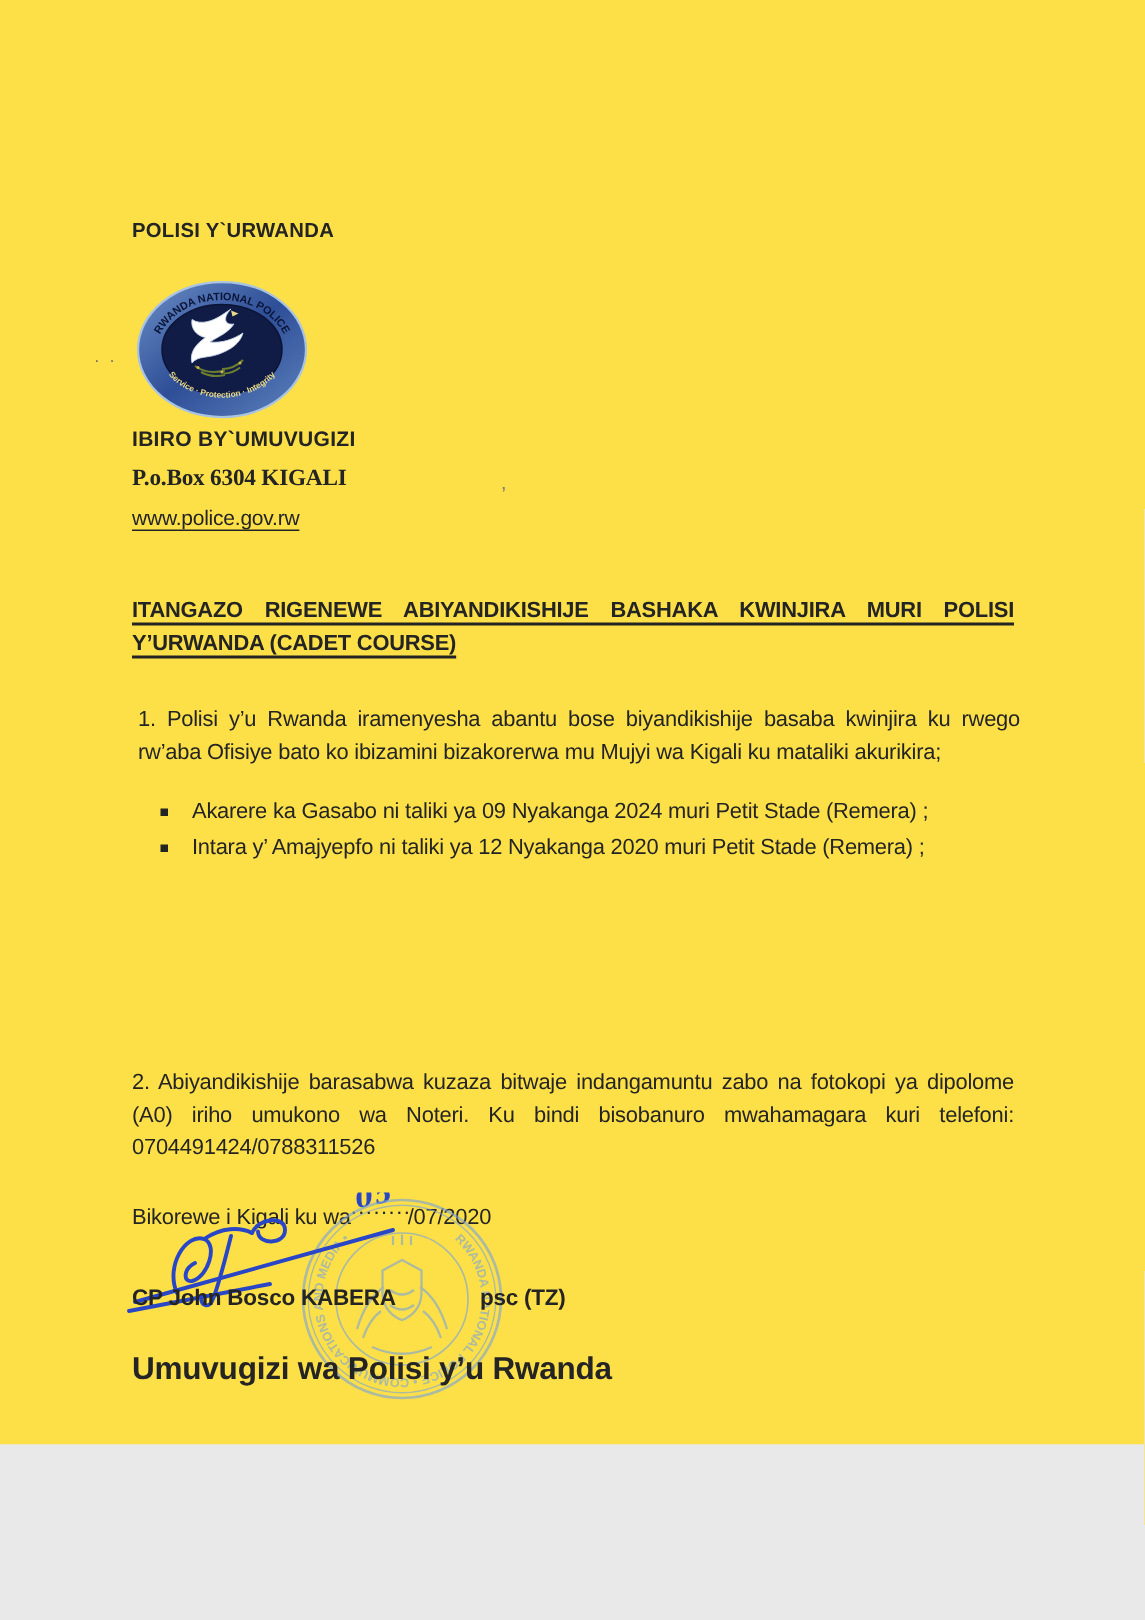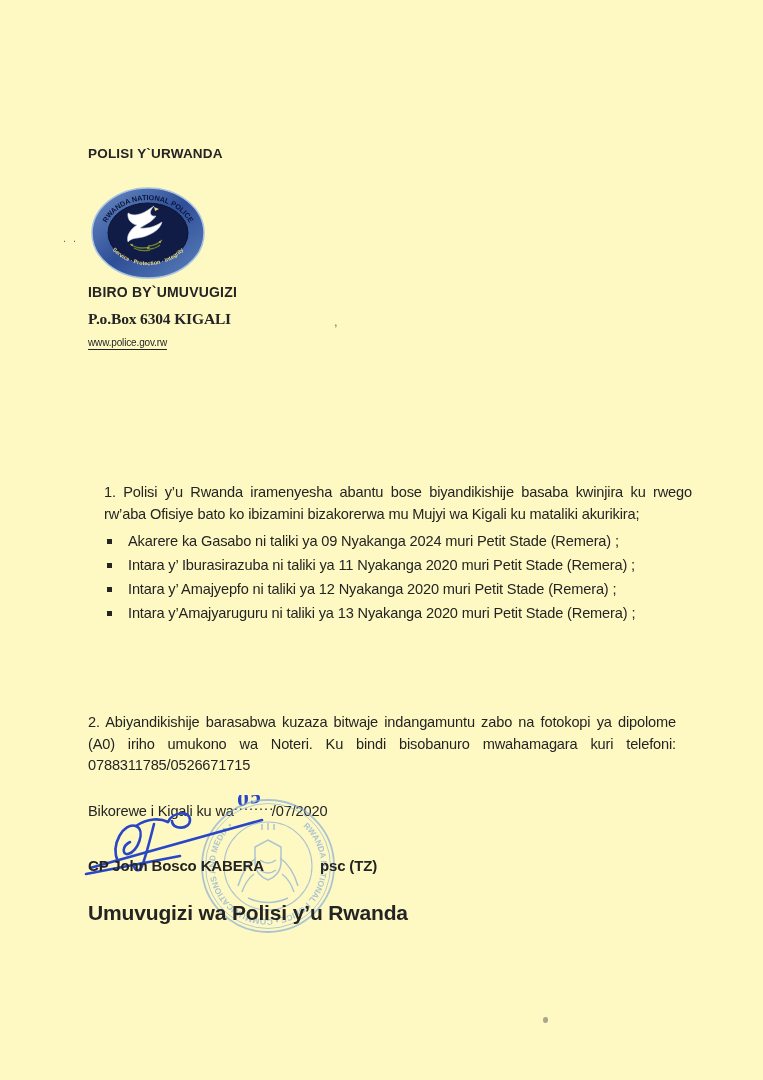--- a/index.html
+++ b/index.html
@@ -1,33 +1,33 @@
 <!DOCTYPE html>
 <html><head>
 <meta charset="utf-8">
 <style>
   html,body{margin:0;padding:0;background:#e9e9e9;}
   .page{
     position:relative;
-    width:763px;height:1080px;
+    width:763px;height:963px;
     margin:0 auto;
-    background:#fef9c3;
+    background:#fde047;
     font-family:"Liberation Sans","DejaVu Sans",sans-serif;
     color:#242424;
     letter-spacing:-0.15px;
     overflow:hidden;
   }
   .abs{position:absolute;}
 
   
   .org-name{left:88px;top:146px;font-size:13.5px;font-weight:700;letter-spacing:0.2px;}
   .logo{left:90px;top:186px;}
   .office-name{left:88px;top:284px;font-size:14px;font-weight:700;letter-spacing:0.2px;}
   .po-box{left:88px;top:310px;font-size:15.5px;font-weight:700;font-family:Liberation Serif, serif;}
-  .website{left:88px;top:337px;font-size:10px;color:#242424;text-decoration:underline;text-underline-offset:3px;cursor:pointer;}
+  .website{left:88px;top:337px;font-size:14px;color:#242424;text-decoration:underline;text-underline-offset:3px;cursor:pointer;}
 
   
   .notice-title{left:88px;top:396px;width:588px;font-size:14.6px;font-weight:700;line-height:22px;}
   .notice-title .l1{display:block;text-align:justify;text-align-last:justify;
       text-decoration:underline;text-decoration-thickness:1.8px;text-underline-offset:3.5px;}
   .notice-title .l2{display:inline-block;
       text-decoration:underline;text-decoration-thickness:1.8px;text-underline-offset:3.5px;}
 
   
   .para{width:588px;font-size:14.6px;line-height:21.5px;text-align:justify;}
@@ -103,37 +103,39 @@
     </g>
   </svg>
 
   <div class="abs artifact artifact-dots">. .</div>
 
   <div class="abs office-name">IBIRO BY`UMUVUGIZI</div>
   <div class="abs po-box">P.o.Box 6304 KIGALI</div>
   <a class="abs website">www.police.gov.rw</a>
   <div class="abs artifact artifact-comma">,</div>
 
+  <h1 class="abs notice-title" style="margin:0;">
+    <span class="l1">ITANGAZO RIGENEWE ABIYANDIKISHIJE BASHAKA KWINJIRA MURI POLISI</span>
+    <span class="l2">Y’URWANDA (CADET COURSE)</span>
+  </h1>
 
-  <p class="abs para para-1" style="margin:16px;">1. Polisi y’u Rwanda iramenyesha abantu bose biyandikishije basaba kwinjira  ku rwego rw’aba Ofisiye bato ko ibizamini bizakorerwa  mu Mujyi wa Kigali ku mataliki akurikira;</p>
+  <p class="abs para para-1" style="margin:4px;">1. Polisi y’u Rwanda iramenyesha abantu bose biyandikishije basaba kwinjira  ku rwego rw’aba Ofisiye bato ko ibizamini bizakorerwa  mu Mujyi wa Kigali ku mataliki akurikira;</p>
 
   <ul class="abs exam-list">
 
       <li>Akarere ka Gasabo ni taliki ya 09 Nyakanga 2024 muri Petit Stade (Remera) ;</li>
 
 
-      <li>Intara y’ Iburasirazuba ni taliki ya 11 Nyakanga 2020 muri Petit Stade (Remera) ;</li>
 
       <li>Intara y’ Amajyepfo ni taliki ya 12 Nyakanga 2020 muri Petit Stade  (Remera) ;</li>
 
-      <li>Intara y’Amajyaruguru ni taliki ya 13 Nyakanga 2020 muri Petit Stade (Remera) ;</li>
 
     </ul>
 
-  <p class="abs para para-2" style="margin:0;">2. Abiyandikishije barasabwa kuzaza bitwaje indangamuntu zabo na fotokopi ya dipolome (A0) iriho umukono wa Noteri. Ku bindi bisobanuro mwahamagara kuri telefoni: 0788311785/0526671715</p>
+  <p class="abs para para-2" style="margin:0;">2. Abiyandikishije barasabwa kuzaza bitwaje indangamuntu zabo na fotokopi ya dipolome (A0) iriho umukono wa Noteri. Ku bindi bisobanuro mwahamagara kuri telefoni: 0704491424/0788311526</p>
 
   <div class="abs date-line">
     <span>Bikorewe i Kigali ku wa</span><span class="dots-wrap"><span class="dots">..........</span><span class="hand-day">05</span></span><span>/07/2020</span>
   </div>
 
   <svg class="abs stamp" width="144" height="144" viewBox="0 0 144 144">
     <defs>
       <path id="stampRing" d="M 72 19 a 53 53 0 1 1 -0.01 0" fill="none"></path>
     </defs>
     <g stroke="#7ba3d8" fill="none">

